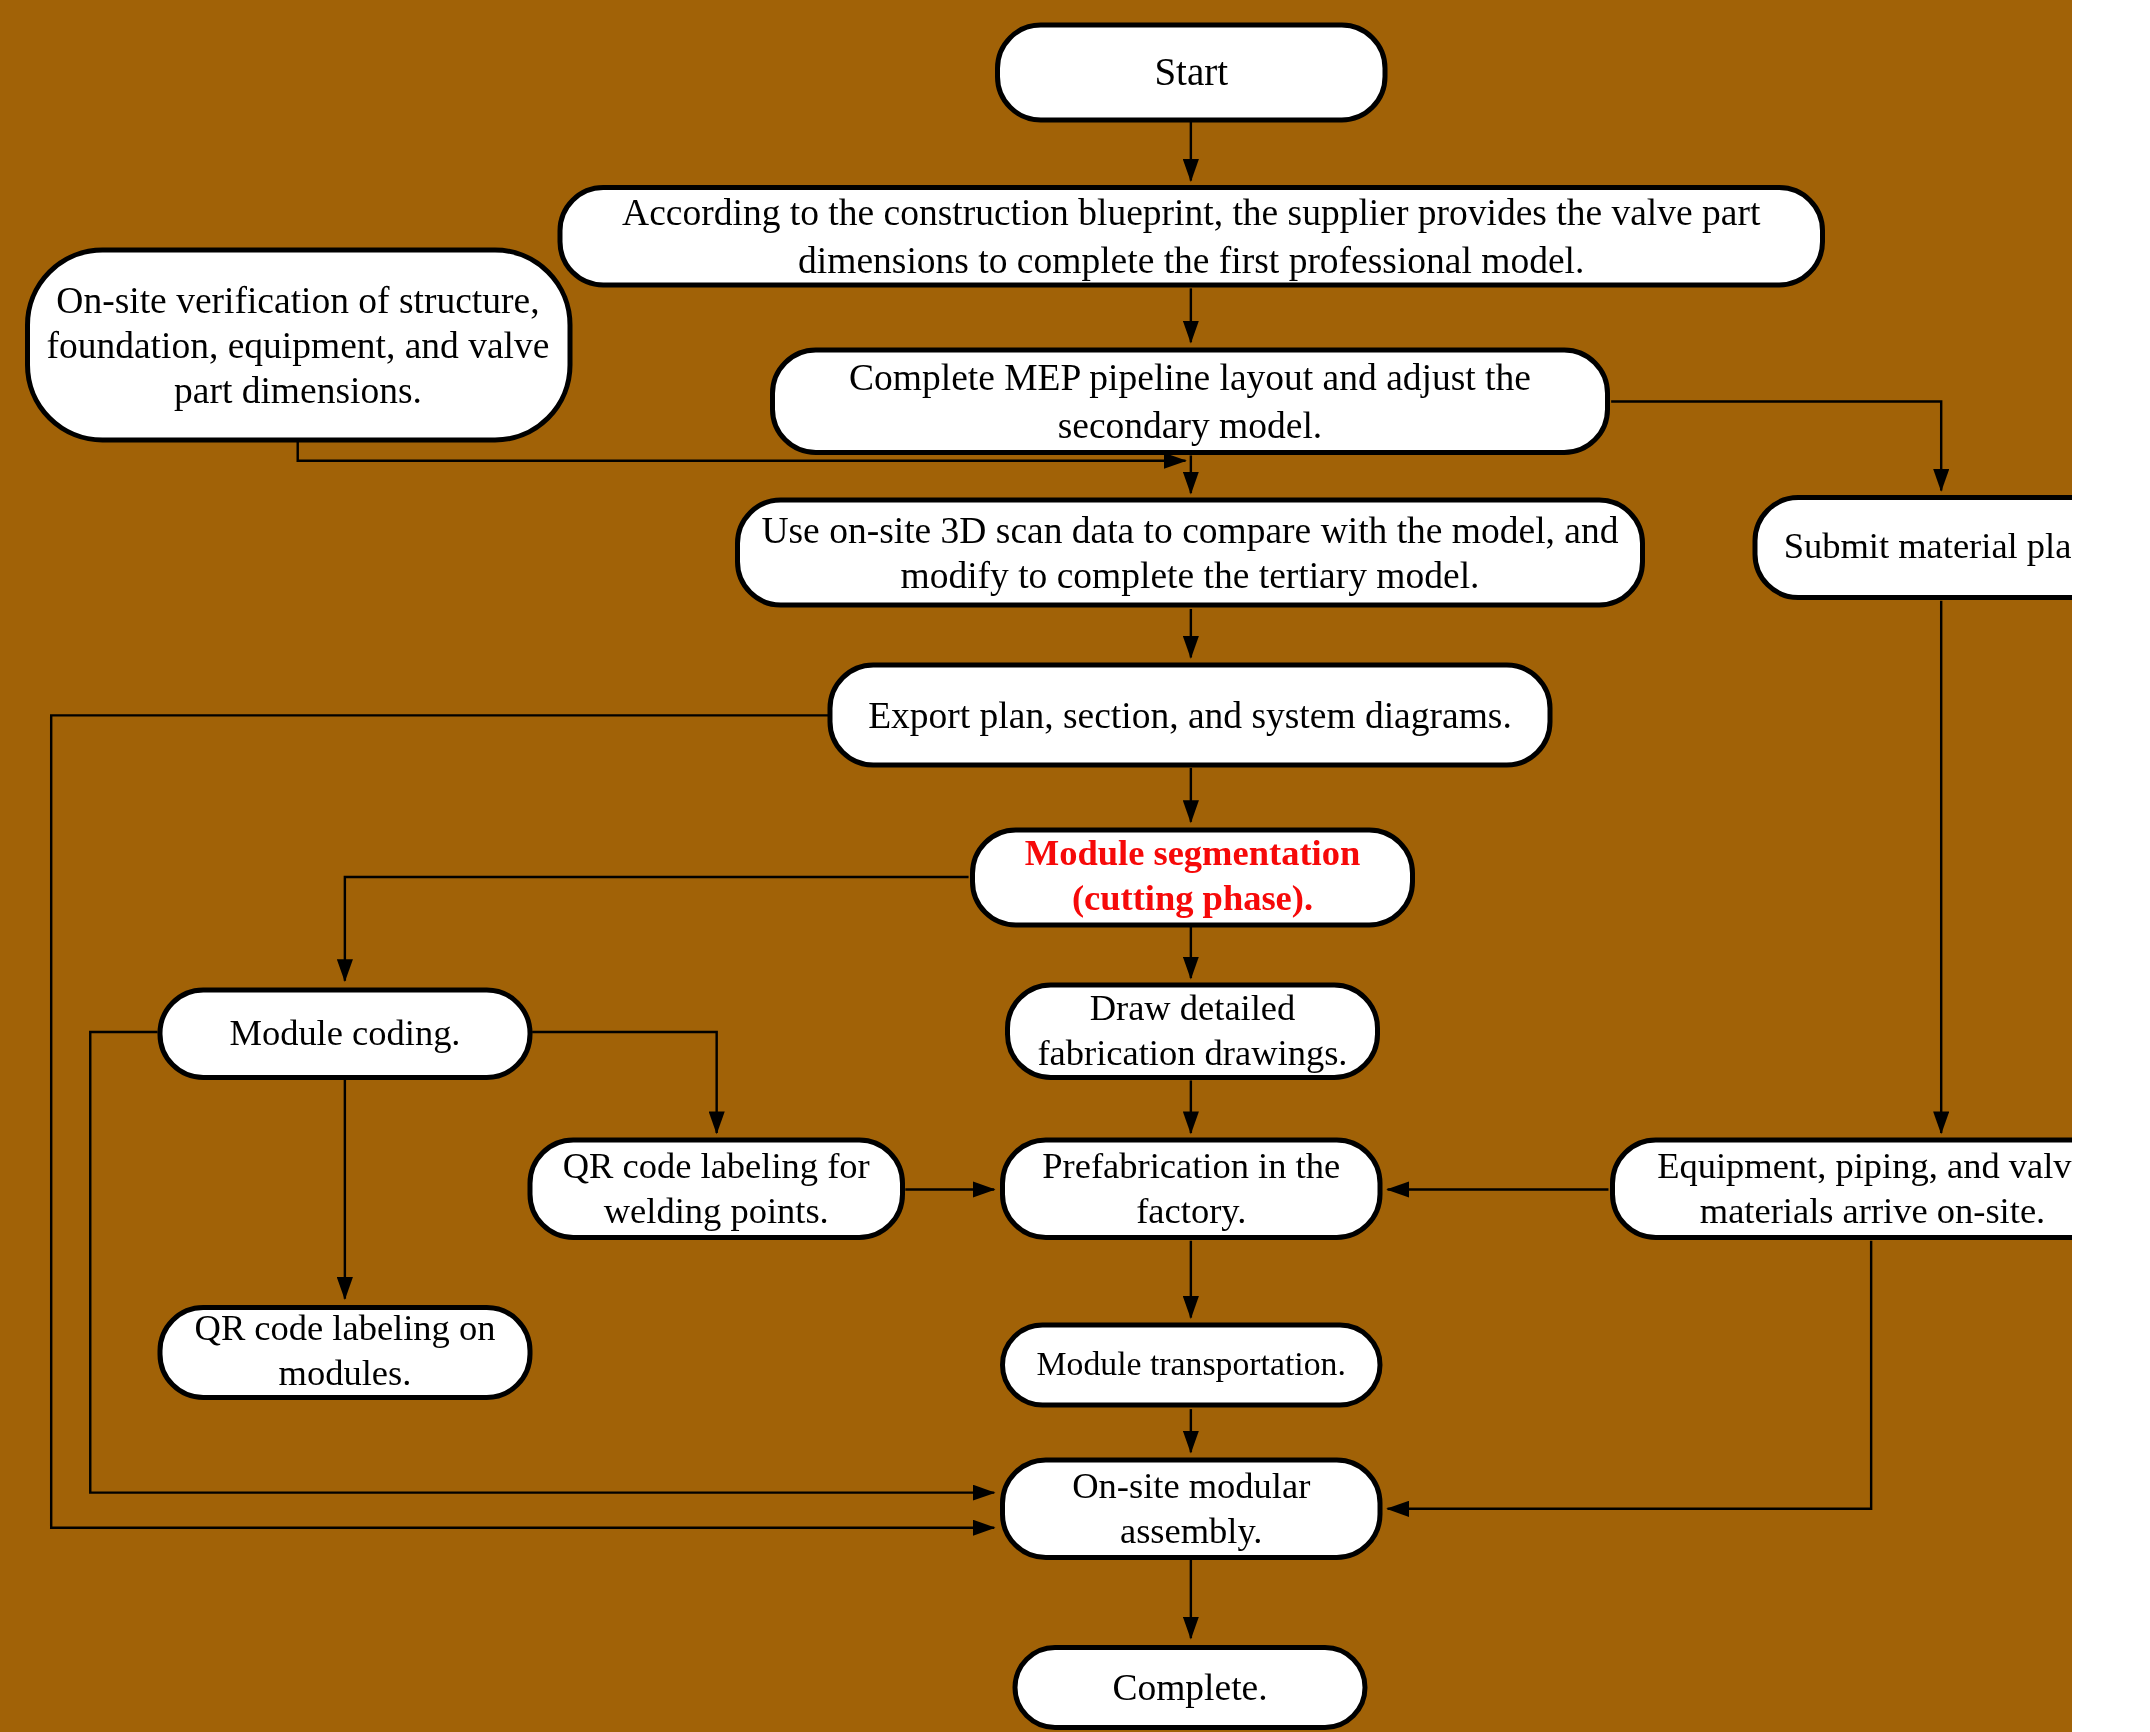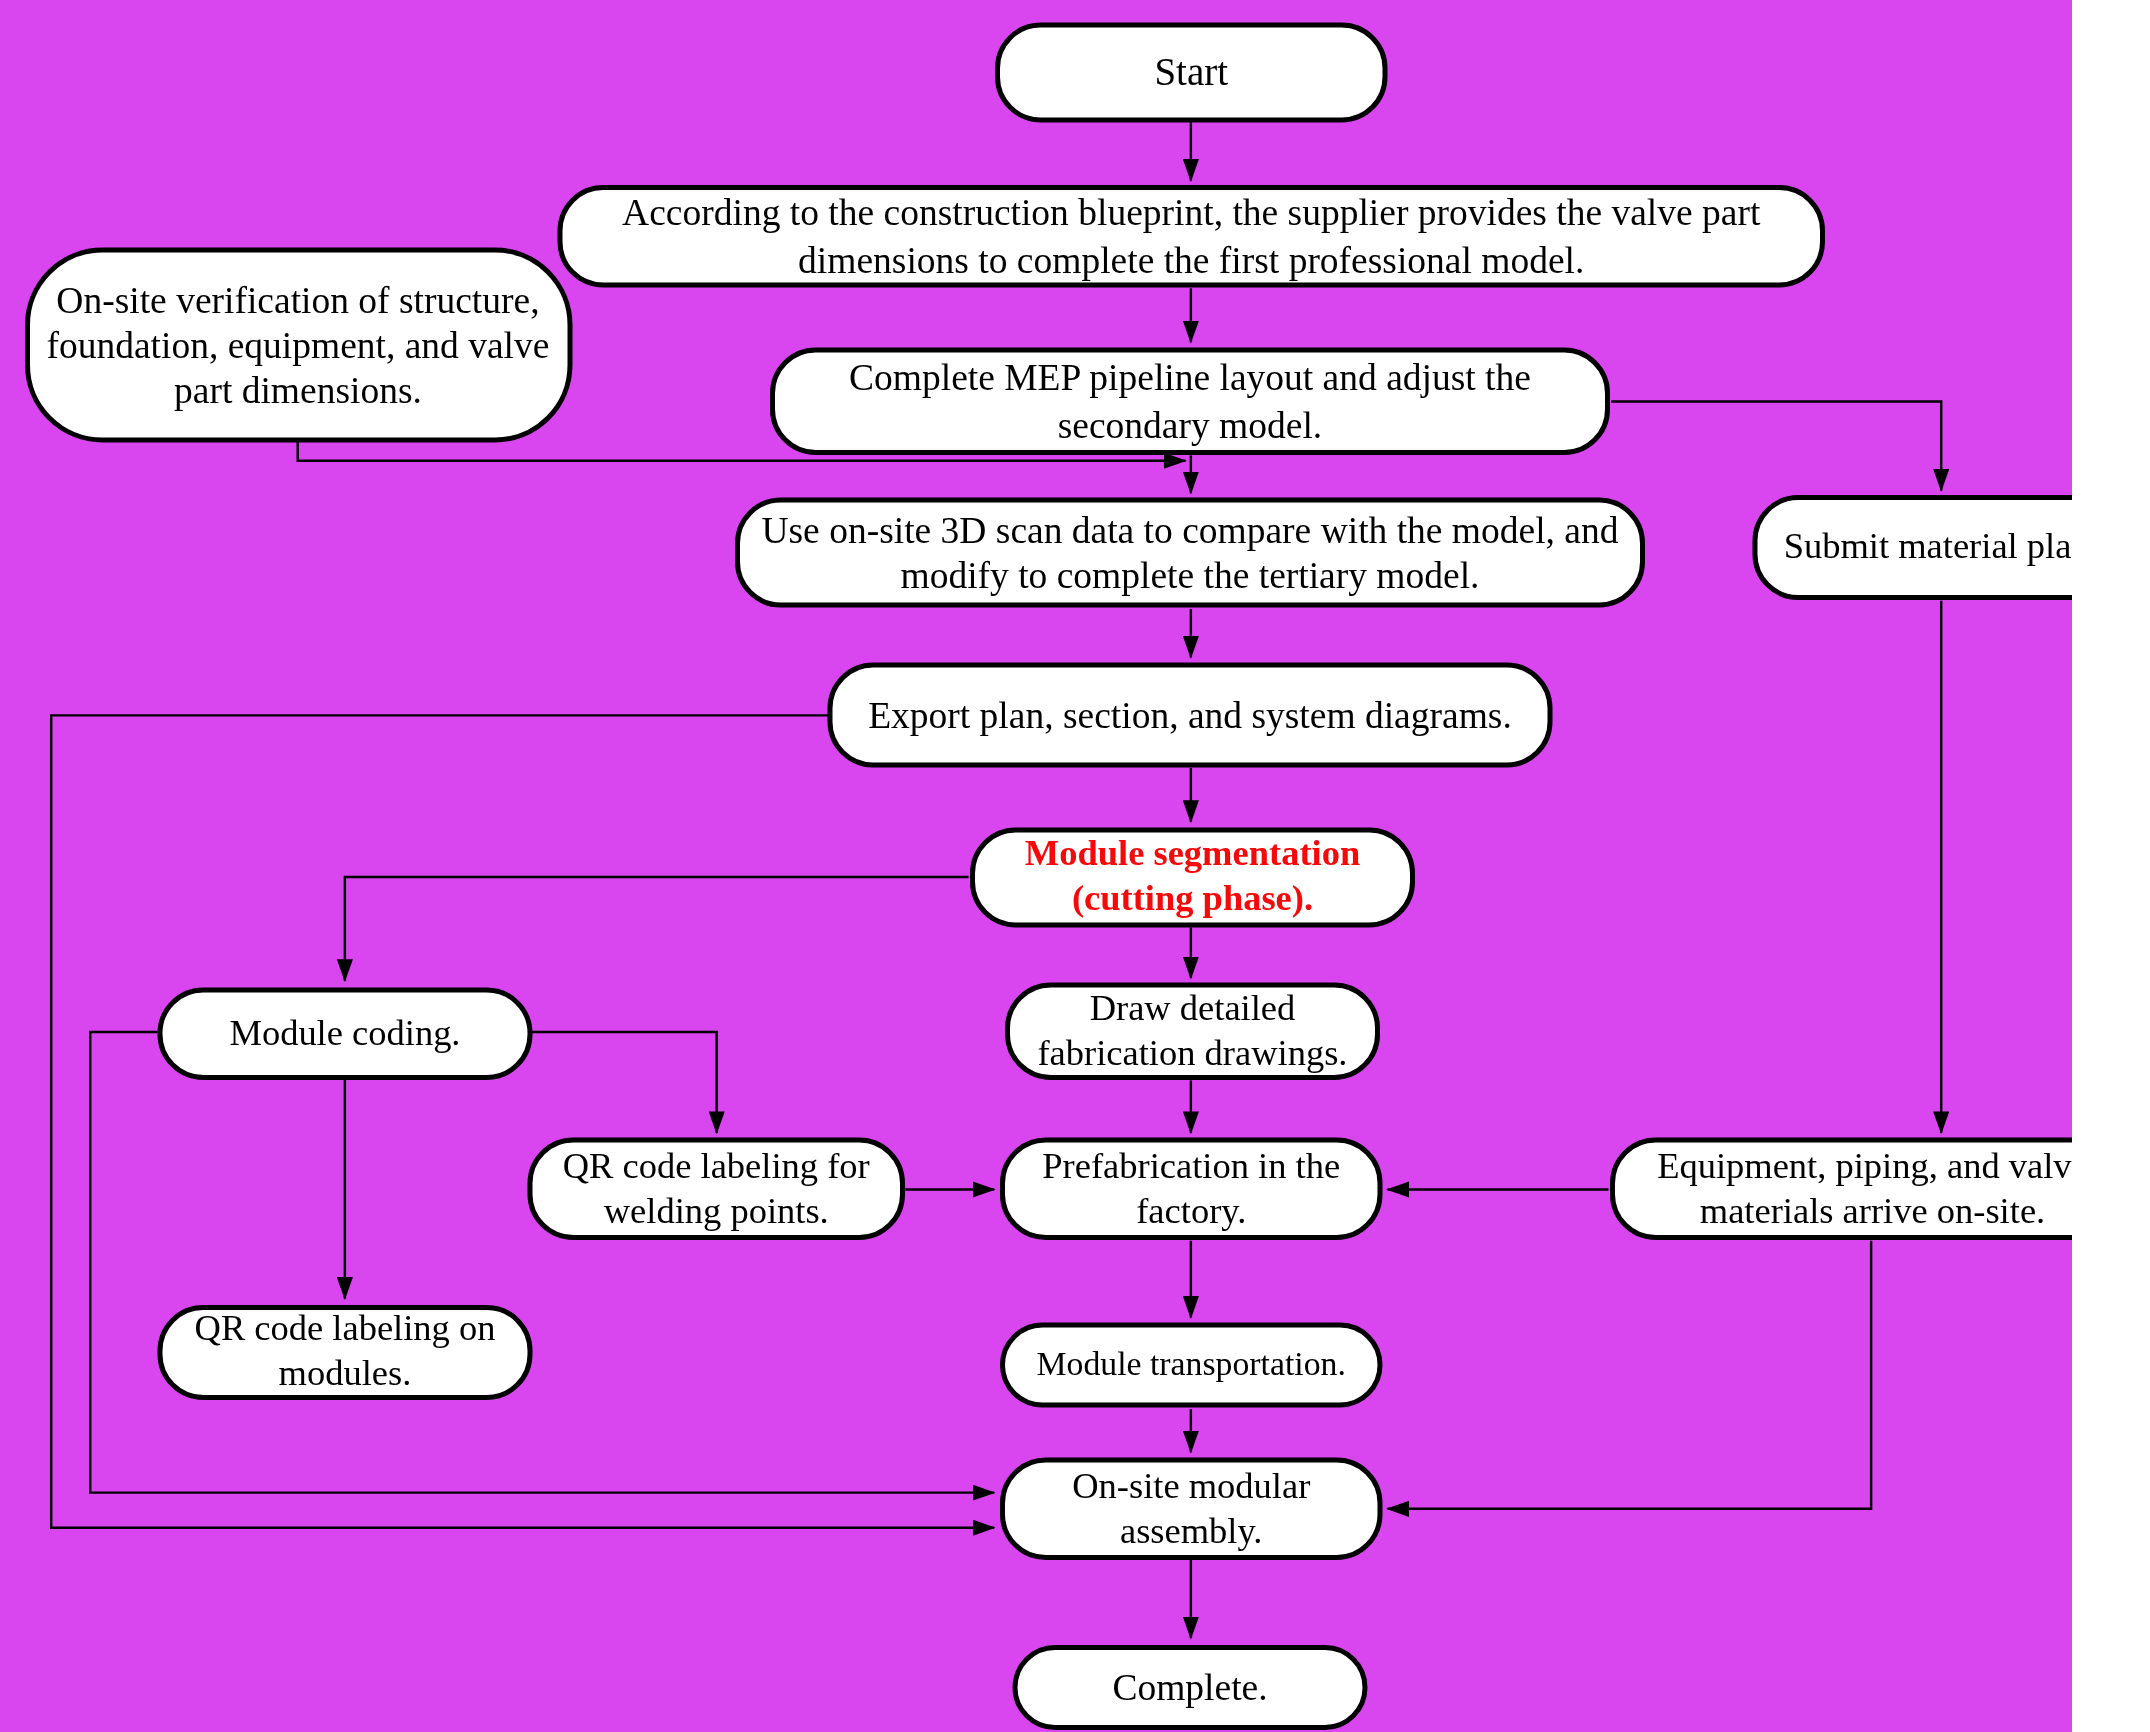--- a/index.html
+++ b/index.html
@@ -1,16 +1,16 @@
 <!DOCTYPE html>
 <html style="font-size:8.6px"><head>
 <meta charset="utf-8">
 <style>
   html,body{margin:0;padding:0;background:#ffffff;}
-  .stage{position:relative;width:2072px;height:1733px;overflow:hidden;background:#d946ef;}
+  .stage{position:relative;width:2072px;height:1733px;overflow:hidden;background:#a16207;}
   .canvas{position:absolute;left:0;top:0;width:860px;height:693px;
           transform:scale(2.5);transform-origin:0 0;
           font-family:"Liberation Serif", serif;color:#000;}
   svg.wires{position:absolute;left:0;top:0;width:860px;height:693px;}
   svg.wires polyline, svg.wires line{fill:none;stroke:#000;stroke-width:1.8px;}
   .node{position:absolute;box-sizing:border-box;background:#fff;border:2.4px solid #000;
         border-radius:18.3px;display:flex;align-items:center;justify-content:center;
         text-align:center;line-height:1.22;font-size:14.6px;padding:1.1px 5.4px;}
   .node.big-round{border-radius:31px;}
   .node.fs28{font-size:15px;}

